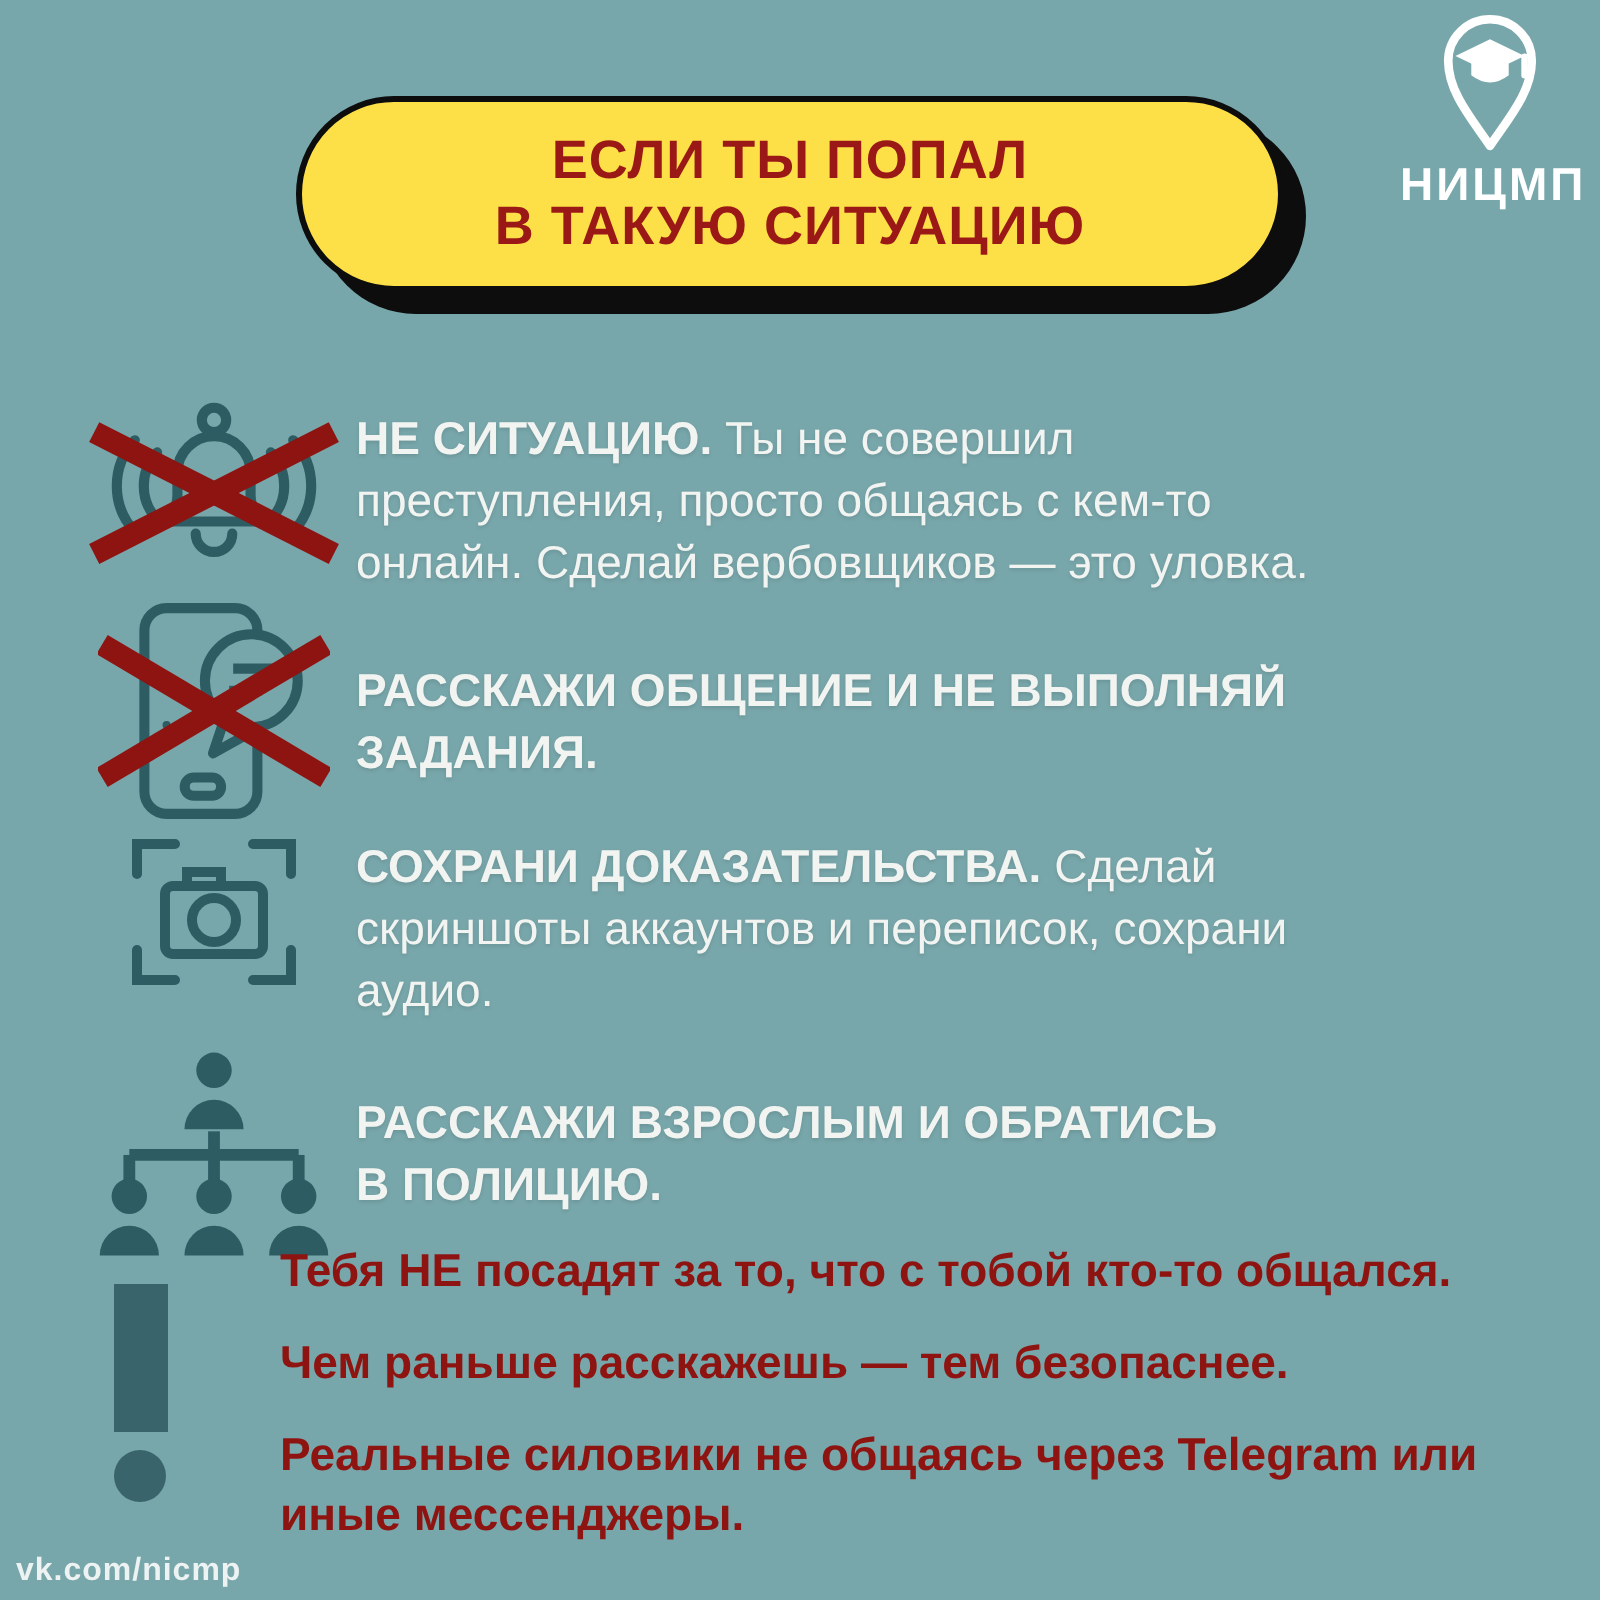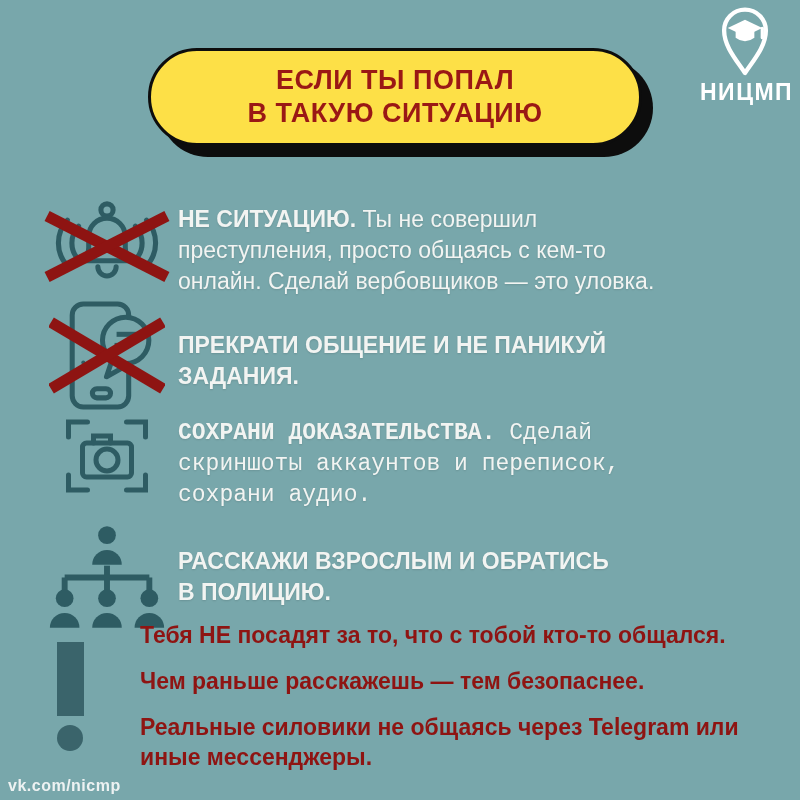--- a/index.html
+++ b/index.html
@@ -31,21 +31,21 @@
   
   .item{position:absolute;left:36px;display:flex;align-items:flex-start;}
   .icon-box{width:142px;display:flex;justify-content:center;flex:0 0 142px;}
   .item-text{
     width:482px;color:#f2f4f2;font-size:23px;line-height:31px;
     text-shadow:0 1px 2px rgba(0,0,0,.12);
   }
   .item-text .lead{font-weight:bold;}
   .item-1{top:196px;}
   .item-2{top:298px;}
-  .item-3{top:410px;font-family:Liberation Mono, monospace;}
+  .item-3{top:410px;}
   .item-4{top:524px;}
   .item-1 .item-text{padding-top:8px;}
   .item-2 .item-text{padding-top:32px;}
   .item-3 .item-text{padding-top:8px;}
   .item-4 .item-text{padding-top:22px;}
 
   
   .warning{position:absolute;left:50px;top:620px;display:flex;gap:16px;}
   .excl{width:40px;margin-top:22px;display:flex;flex-direction:column;align-items:center;flex:0 0 40px;}
   .excl-bar{width:27px;height:74px;background:#3a646b;}
@@ -115,21 +115,21 @@
           <line x1="67" y1="36" x2="87" y2="36"></line>
           <line x1="65" y1="47" x2="81" y2="47"></line>
         </g>
         <g stroke="#8e1412" stroke-width="11">
           <line x1="2" y1="24" x2="113" y2="90"></line>
           <line x1="113" y1="24" x2="2" y2="90"></line>
         </g>
       </svg>
     </div>
     <div class="item-text">
-      <span class="lead">ПРЕКРАТИ ОБЩЕНИЕ И НЕ ПАНИКУЙ ЗАДАНИЯ.</span><span></span>
+      <span class="lead">РАССКАЖИ ОБЩЕНИЕ И НЕ ВЫПОЛНЯЙ ЗАДАНИЯ.</span><span></span>
     </div>
   </div>
 
   <div class="item item-3">
     <div class="icon-box">
       <svg width="106" height="92" viewBox="0 0 105 92">
         <g fill="none" stroke="#2e5c63" stroke-width="5" stroke-linecap="round">
           <path d="M14 27 v-15 h19"></path>
           <path d="M72 12 h19 v15"></path>
           <path d="M91 65 v15 h-19"></path>

